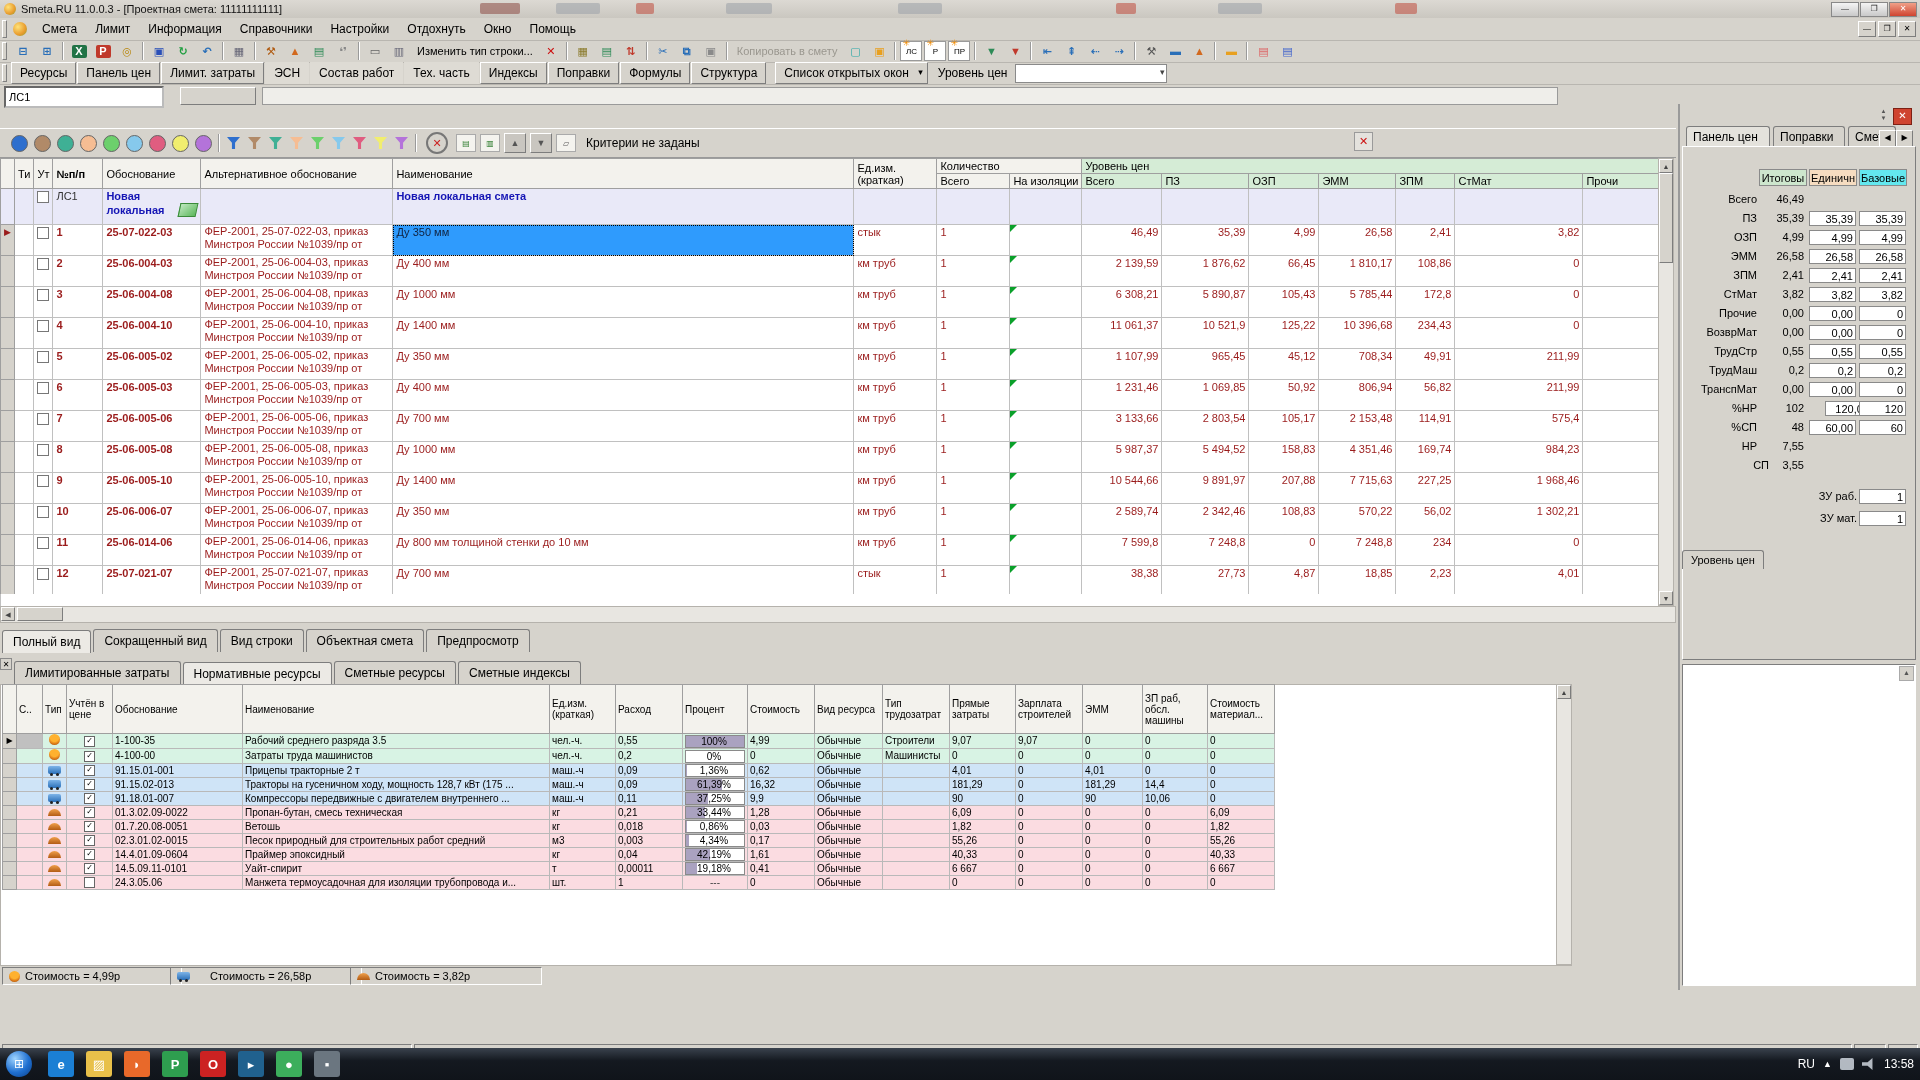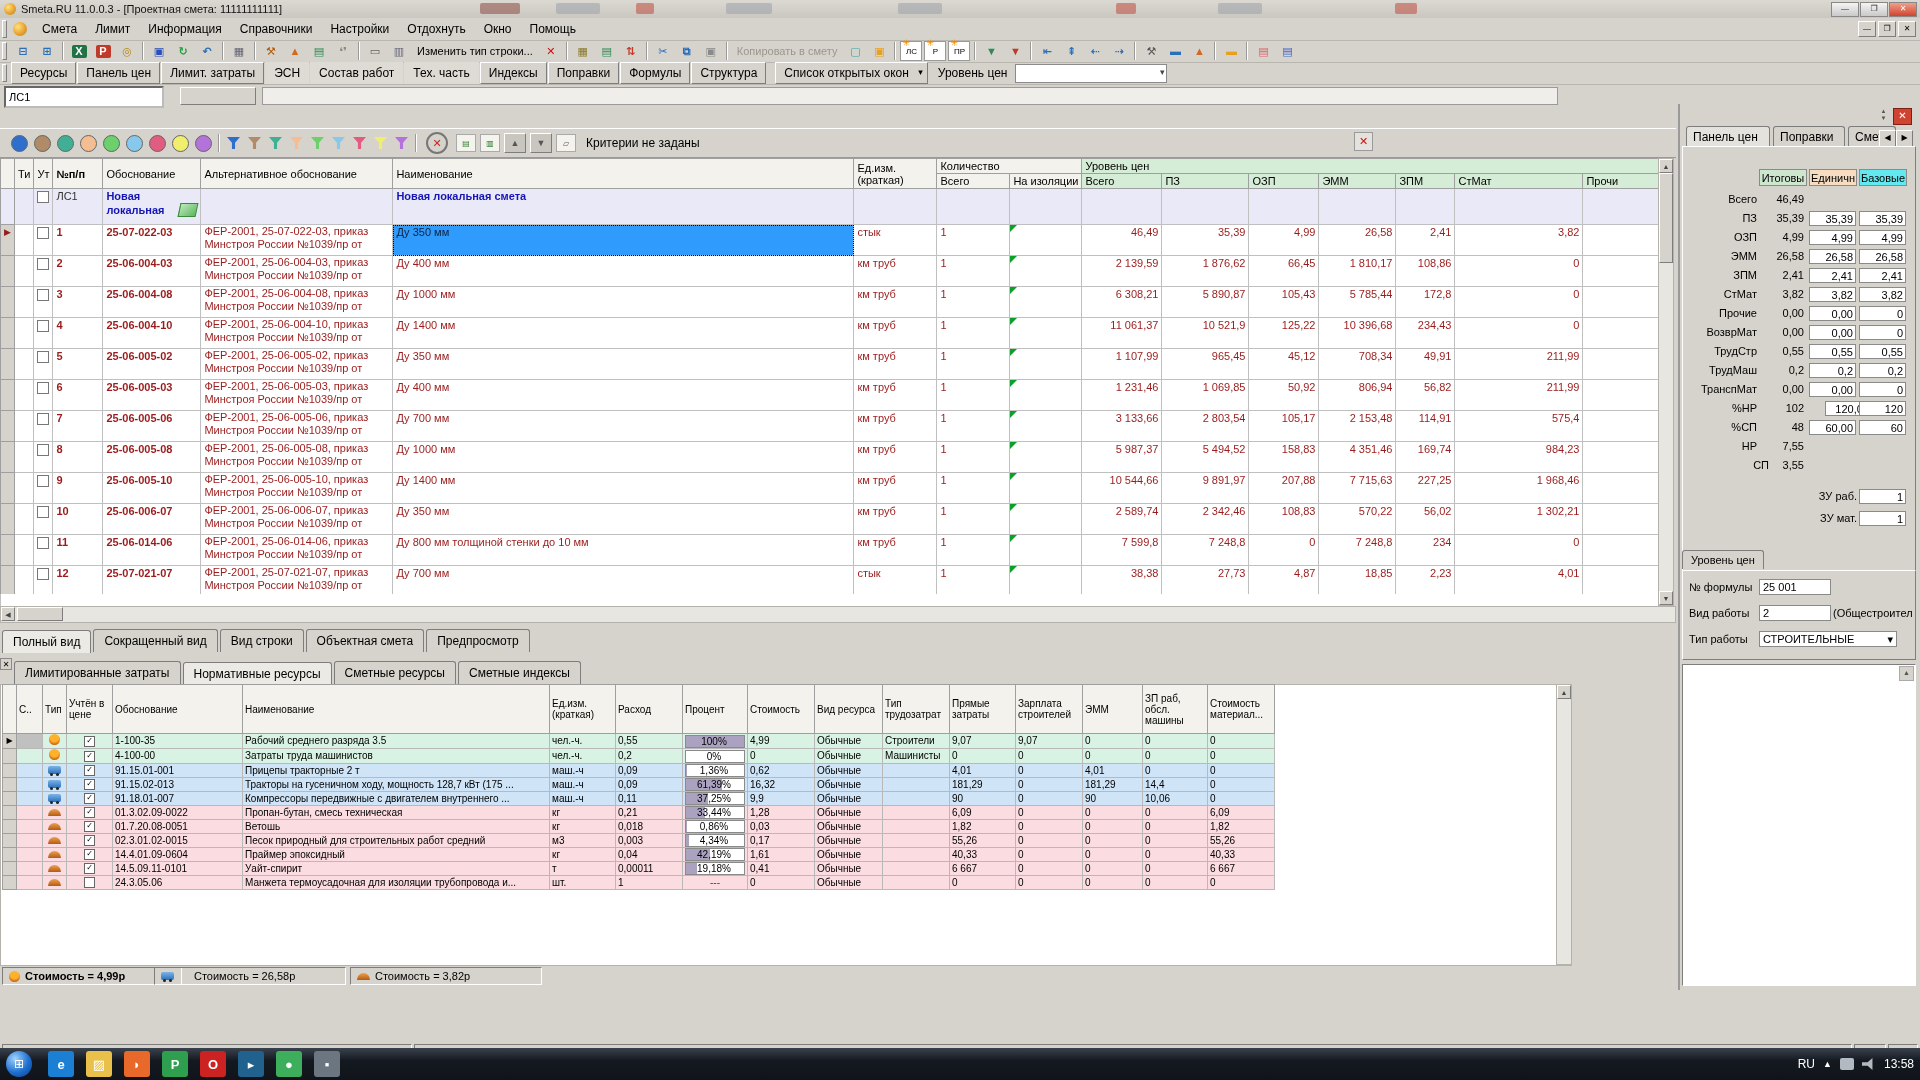--- a/index.html
+++ b/index.html
@@ -794,29 +794,20 @@
       <div class="pp-row-label" style="left:2px;top:293px;">НР</div>
       <div class="pp-val" style="left:76px;top:293px;">7,55</div>
       <div class="pp-row-label" style="left:14px;top:312px;">СП</div>
       <div class="pp-val" style="left:76px;top:312px;">3,55</div>
       <div class="pp-row-label" style="left:54px;top:343px;width:120px;">ЗУ раб.</div>
       <div class="pp-val box" style="left:176px;top:342px;">1</div>
       <div class="pp-row-label" style="left:54px;top:365px;width:120px;">ЗУ мат.</div>
       <div class="pp-val box" style="left:176px;top:364px;">1</div>
     </div>
   <div id="rp-leveltab">Уровень цен</div>
-  <div id="rp-form">
-    <span class="rp-fld-lbl" style="top:10px;">№ формулы</span>
-    <span class="rp-fld-val" style="left:76px;top:8px;width:64px;">25 001</span>
-    <span class="rp-fld-lbl" style="top:36px;">Вид работы</span>
-    <span class="rp-fld-val" style="left:76px;top:34px;width:64px;">2</span>
-    <span class="rp-fld-lbl" style="left:150px;top:36px;">(Общестроител</span>
-    <span class="rp-fld-lbl" style="top:62px;">Тип работы</span>
-    <span class="rp-fld-val" style="left:76px;top:60px;width:130px;"><span>СТРОИТЕЛЬНЫЕ</span><span style="float:right;">▾</span></span>
-  </div>
   <div id="rp-lower">
     <div class="up">▲</div>
   </div>
 </div>
 
 <div id="lowxbox" class="abs">✕</div>
 <div id="restabs" class="abs">
     <div class="rtab ">Лимитированные затраты</div>
     <div class="rtab act">Нормативные ресурсы</div>
     <div class="rtab ">Сметные ресурсы</div>
@@ -1148,25 +1139,25 @@
         <td>0</td>
         <td>0</td>
       </tr>
     </tbody>
   </table>
 <div id="rg-vscroll" class="abs">
   <div class="sbtn">▲</div>
 </div>
 
 <div id="legendbar" class="abs">
-    <div class="leg" style="left:2px;width:166px;font-weight:bold;">
+    <div class="leg" style="left:2px;width:166px;">
       <span class="worker-icon"></span>
       <span>Стоимость = 4,99р</span>
     </div>
-    <div class="leg" style="left:154px;width:178px;gap:20px;">
+    <div class="leg" style="left:170px;width:178px;gap:20px;">
       <span class="truck-icon"></span>
       <span>Стоимость = 26,58р</span>
     </div>
     <div class="leg" style="left:350px;width:178px;">
       <span class="mound-icon"></span>
       <span>Стоимость = 3,82р</span>
     </div>
   </div>
 <div id="statusbar" class="abs">
   <div class="stcell" style="left:2px;width:410px;"></div>

